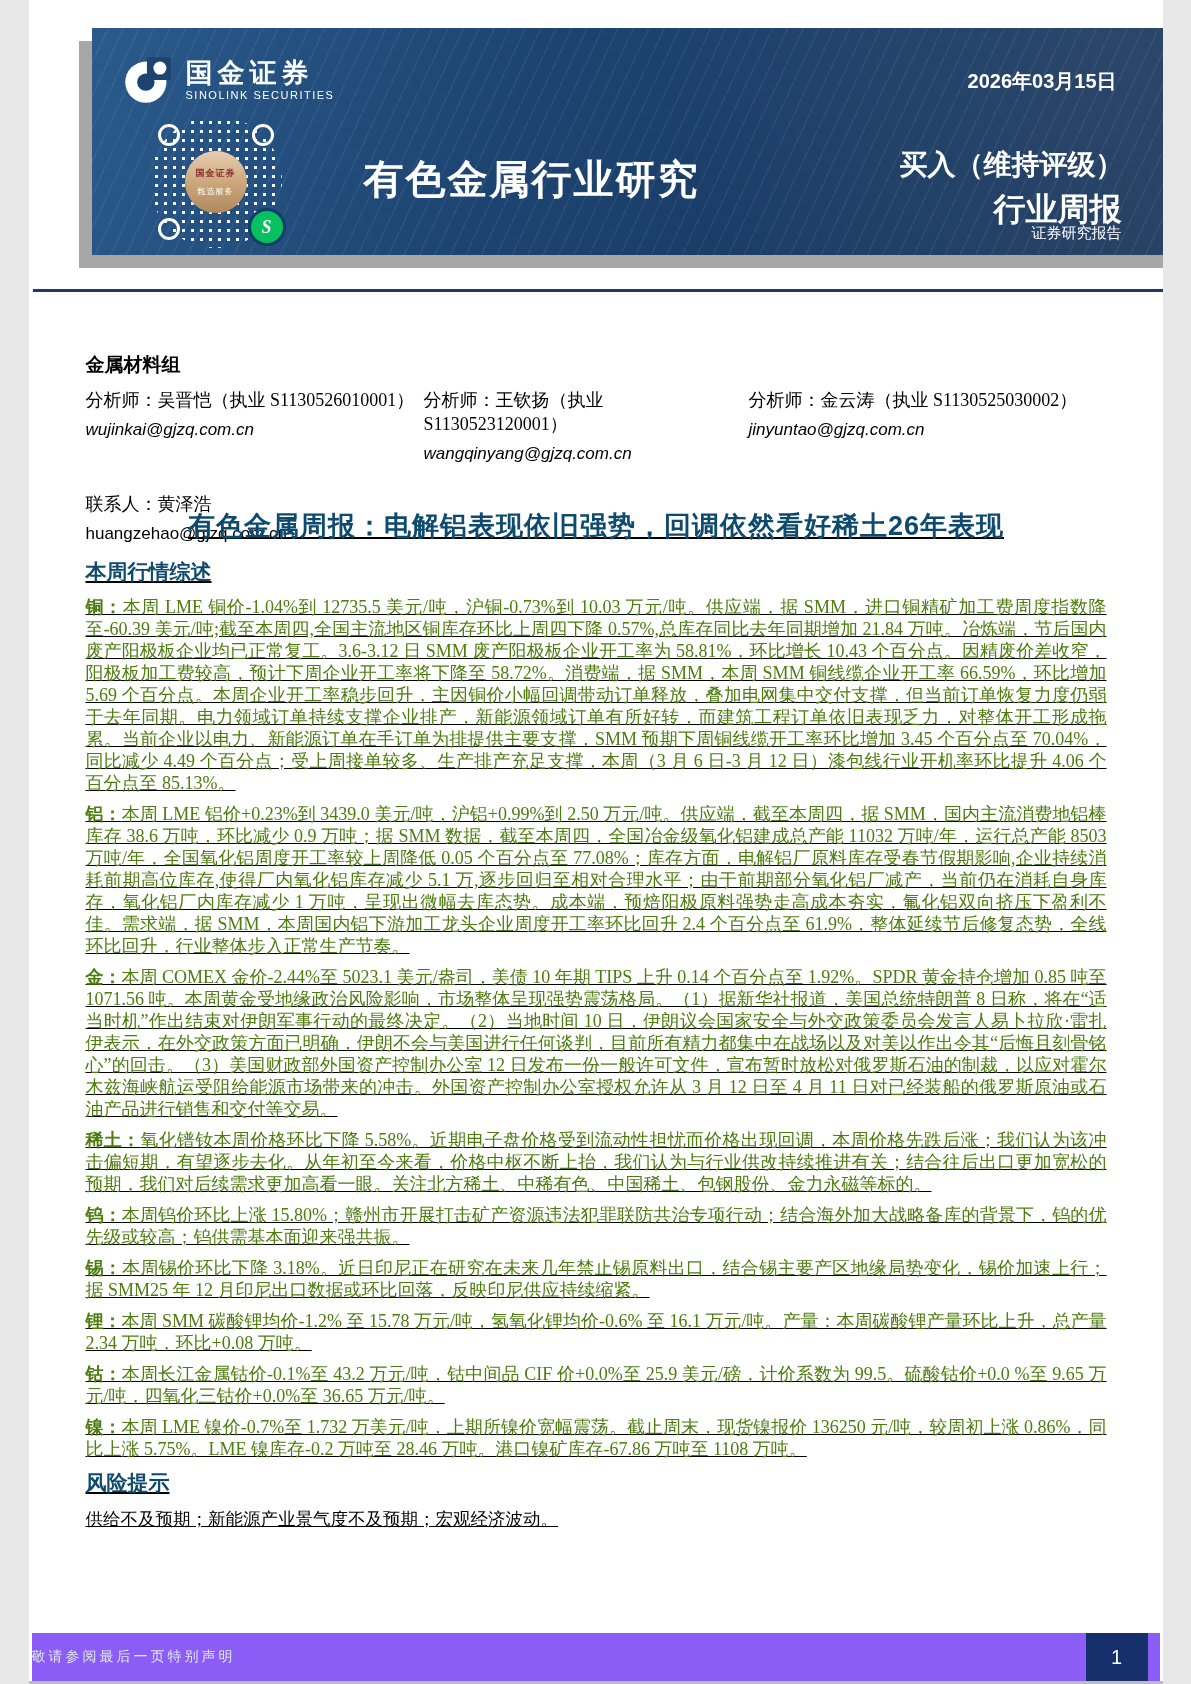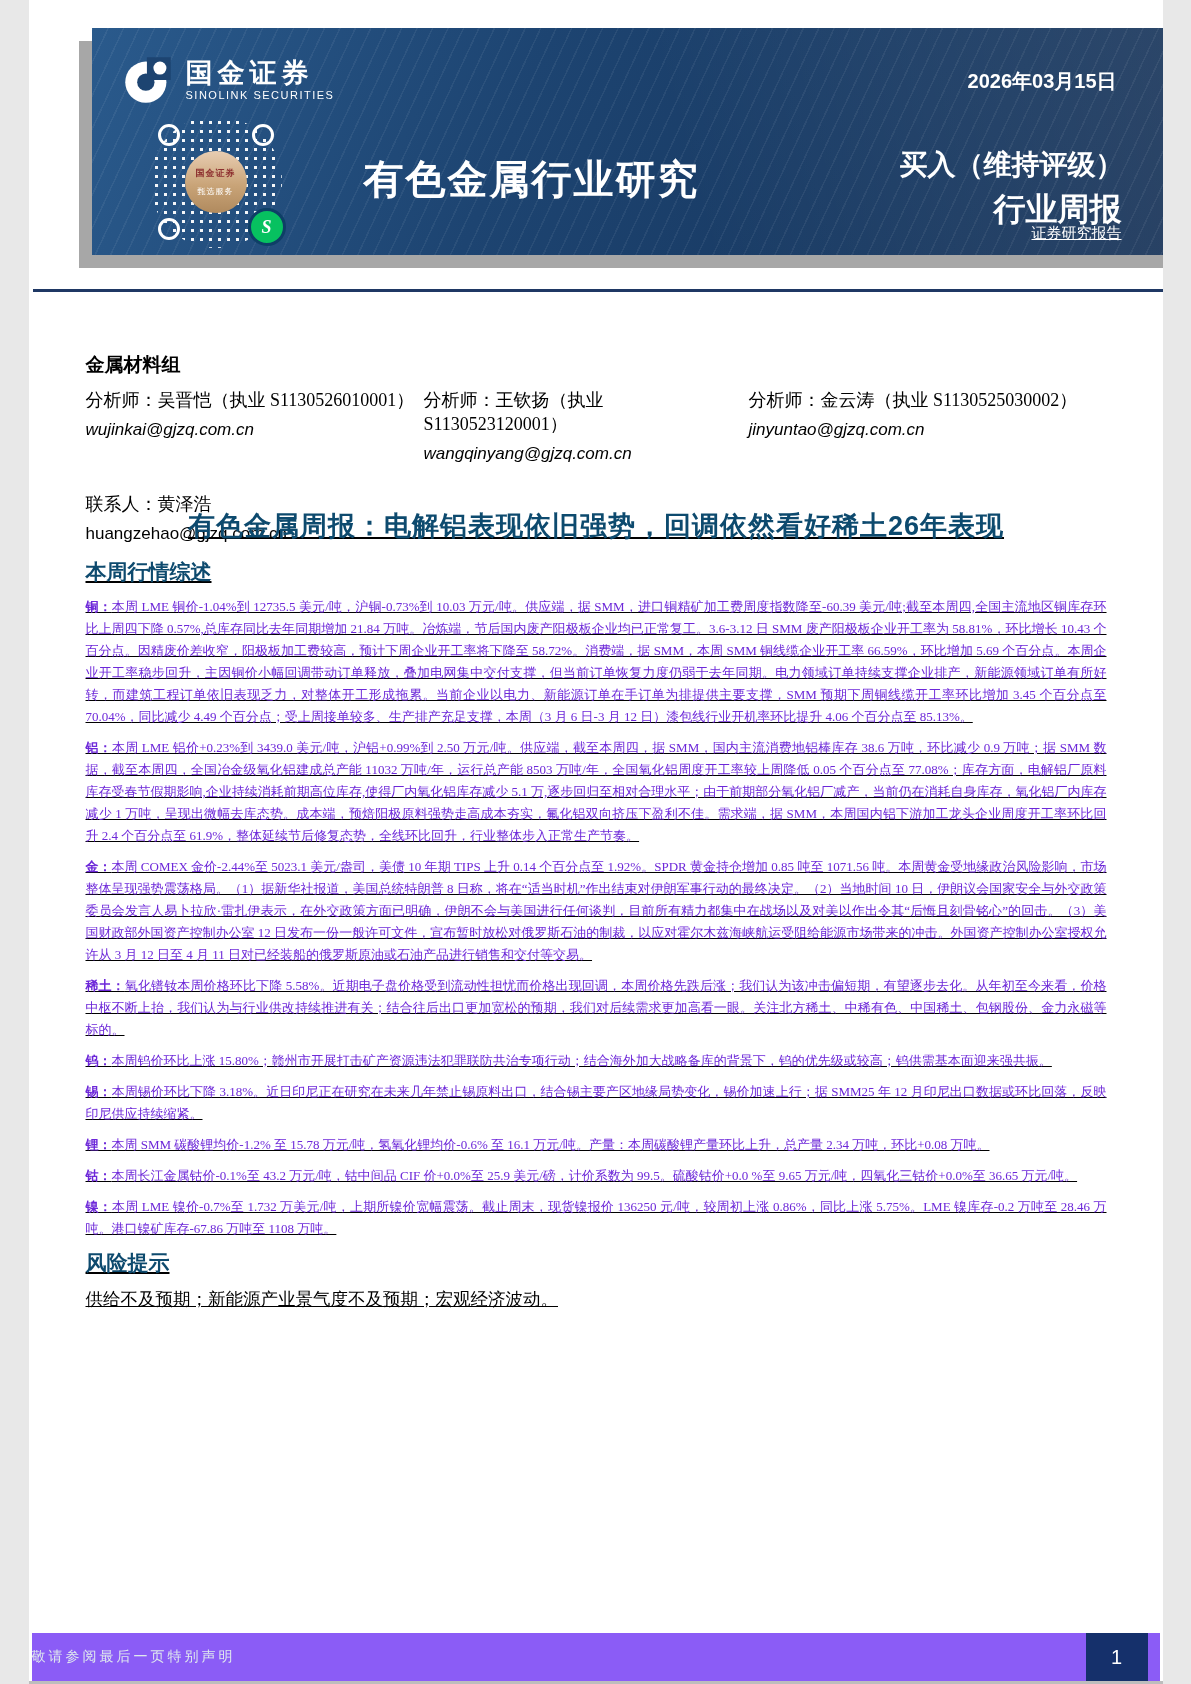--- a/index.html
+++ b/index.html
@@ -22,21 +22,21 @@
   .logo-en{color:#fff;font-size:11px;letter-spacing:1.5px;font-family:"Liberation Sans",sans-serif;}
   .hdr-date{position:absolute;right:95px;top:40px;color:#fff;font-size:20px;font-weight:bold;
             font-family:"Liberation Sans",sans-serif;}
   .hdr-title{position:absolute;left:0;right:240px;top:124px;text-align:center;color:#fff;
              font-size:40px;font-weight:bold;letter-spacing:2px;font-family:"Liberation Sans",sans-serif;}
   .hdr-rating{position:absolute;right:88px;top:118px;color:#fff;font-size:28px;font-weight:bold;
               font-family:"Liberation Sans",sans-serif;}
   .hdr-type{position:absolute;right:90px;top:160px;color:#fff;font-size:32px;font-weight:bold;
             font-family:"Liberation Sans",sans-serif;}
   .hdr-tag{position:absolute;right:90px;top:196px;color:#fff;font-size:15px;
-           font-family:"Liberation Sans",sans-serif;text-decoration:underline;}
+           font-family:"Liberation Sans",sans-serif;}
 
   
   .qr{position:absolute;left:58px;top:88px;width:132px;height:132px;border-radius:50%;
       background-image:radial-gradient(rgba(255,255,255,0.95) 1.7px,transparent 2px);
       background-size:9px 9px;background-position:2px 2px;}
   .qr-ring{position:absolute;width:16px;height:16px;border:3px solid #fff;border-radius:50%;background:transparent;}
   .qr-ring.tl{left:8px;top:8px;} .qr-ring.tr{right:8px;top:8px;} .qr-ring.bl{left:8px;bottom:8px;}
   .qr-badge{position:absolute;left:50%;top:50%;transform:translate(-50%,-50%);width:62px;height:62px;
             border-radius:50%;background:linear-gradient(180deg,#e8cdb2 0%,#c9a478 60%,#b8placeholder 0,#b08a5e 100%);
             background:linear-gradient(180deg,#e8cdb2 0%,#c9a478 55%,#b08a5e 100%);
@@ -61,21 +61,21 @@
   .team .a-mail{font-family:"Liberation Sans",sans-serif;font-size:17px;margin-top:8px;font-style:italic;}
   .team .contact{margin-top:28px;}
   .team .c-mail{font-family:"Liberation Sans",sans-serif;font-size:17px;margin-top:8px;}
 
   
   .content{position:absolute;left:57px;right:56px;top:508px;text-decoration:underline;}
   .rpt-title{text-align:center;color:#0d4a6e;font-size:27px;font-weight:bold;margin:0 0 14px 0;
              font-family:"Liberation Sans",sans-serif;letter-spacing:1px;}
   .sec-h{color:#0d4a6e;font-size:21px;font-weight:bold;margin:4px 0 10px 0;
          font-family:"Liberation Sans",sans-serif;}
-  .para{font-size:13px;line-height:22px;text-align:justify;margin:0 0 9px 0;color:#6d28d9;}
+  .para{font-size:18px;line-height:22px;text-align:justify;margin:0 0 9px 0;color:#4d7c0f;}
   .para b{font-weight:bold;}
   .risk-text{font-size:17.5px;line-height:24px;color:#000;margin-top:6px;}
 
   
   .footer{position:absolute;left:3px;right:3px;bottom:3px;height:48px;background:#8b5cf6;
           display:flex;align-items:center;justify-content:flex-start;}
   .footer .disc{color:#dfe8ee;font-size:14px;letter-spacing:3px;margin-right:76px;}
   .pagebox{position:absolute;right:12px;top:0;bottom:0;width:62px;background:#15306b;
            display:flex;align-items:center;justify-content:center;color:#fff;font-size:20px;
            font-family:"Liberation Sans",sans-serif;}

